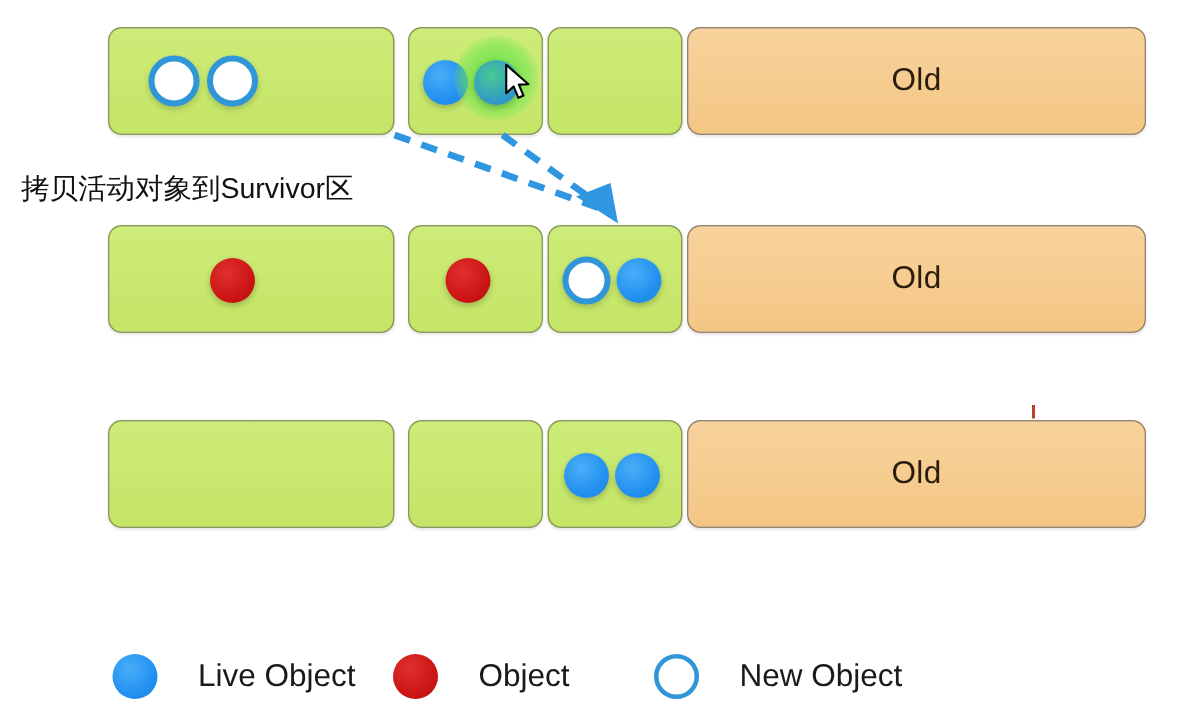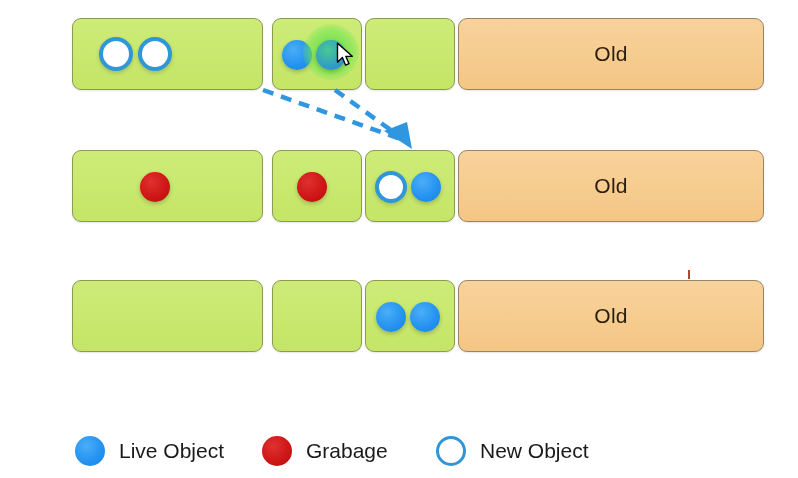--- a/index.html
+++ b/index.html
@@ -120,20 +120,21 @@
     left: 0;
     top: 424px;
     width: 798px;
     height: 54px;
   }
   .legend-item {
     position: absolute;
     display: flex;
     align-items: center;
     height: 54px;
+    gap: 13px;
   }
   .legend-swatch {
     width: 30px;
     height: 30px;
     border-radius: 50%;
     box-sizing: border-box;
     flex: 0 0 auto;
   }
   .legend-swatch.live {
     background: radial-gradient(circle at 38% 33%, #4aaef7 0%, #2391f1 60%, #1b83e0 100%);
@@ -183,41 +184,42 @@
       <div class="region eden" style="left: 72px; top: 280px; width: 191px; height: 72px;"></div>
       <div class="region survivor" style="left: 272px; top: 280px; width: 90px; height: 72px;"></div>
       <div class="region survivor" style="left: 365px; top: 280px; width: 90px; height: 72px;"></div>
       <div class="dot live" style="left: 376px; top: 302px; width: 30px; height: 30px;"></div>
       <div class="dot live" style="left: 410px; top: 302px; width: 30px; height: 30px;"></div>
       <div class="region old" style="left: 458px; top: 280px; width: 306px; height: 72px;">
         <span class="region-label">Old</span>
       </div>
     </div>
 
+  <div class="caption" id="caption" style="left: 14px; top: 113px;">拷贝活动对象到Survivor区</div>
 
   <svg id="arrows" viewBox="0 0 798 478" width="798" height="478">
       <line x1="263" y1="90" x2="406" y2="141" stroke="#2f96e0" stroke-width="4.5" stroke-linecap="butt" stroke-dasharray="11 8"></line>
       <line x1="335" y1="90" x2="406" y2="141" stroke="#2f96e0" stroke-width="4.5" stroke-linecap="butt" stroke-dasharray="11 8"></line>
       <path d="M 412 149 L 384 131 L 407 122 Z" fill="#2f96e0"></path>
     </svg>
 
   <div class="tick-mark" id="tick" style="left: 688px; top: 270px; width: 2px; height: 9px;"></div>
 
   <svg id="cursor" width="20" height="26" viewBox="0 0 20 26" style="left: 336px; top: 42px;">
     <path d="M1.5 1.2 L1.5 20.2 L6.4 15.6 L9.6 23.2 L13.0 21.7 L9.9 14.4 L16.3 14.2 Z" fill="#ffffff" stroke="#000000" stroke-width="1.4" stroke-linejoin="round"></path>
   </svg>
 
   <div id="legend">
       <div class="legend-item" style="left: 75px;">
         <div class="legend-swatch live"></div>
         <span class="legend-label">Live Object</span>
       </div>
       <div class="legend-item" style="left: 262px;">
         <div class="legend-swatch garbage"></div>
-        <span class="legend-label">Grabage</span>
+        <span class="legend-label">Object</span>
       </div>
       <div class="legend-item" style="left: 436px;">
         <div class="legend-swatch newobj"></div>
         <span class="legend-label">New Object</span>
       </div>
     </div>
 
 </div>
 
 </body></html>

